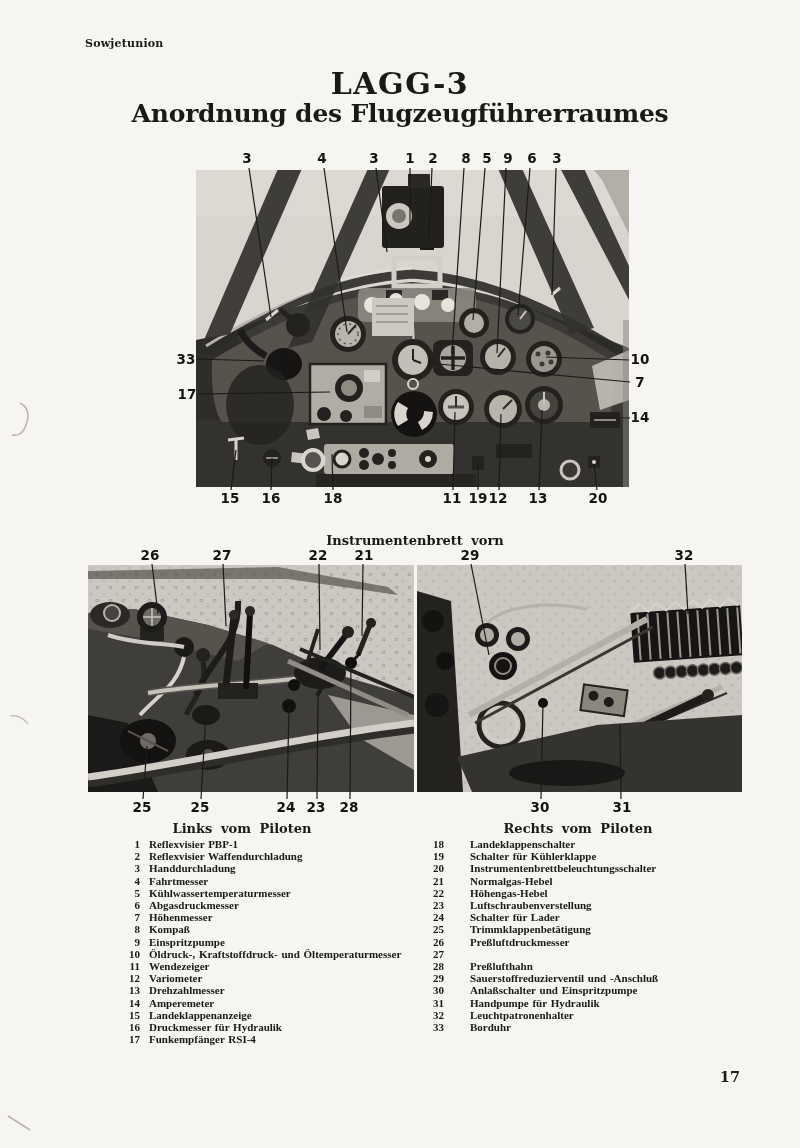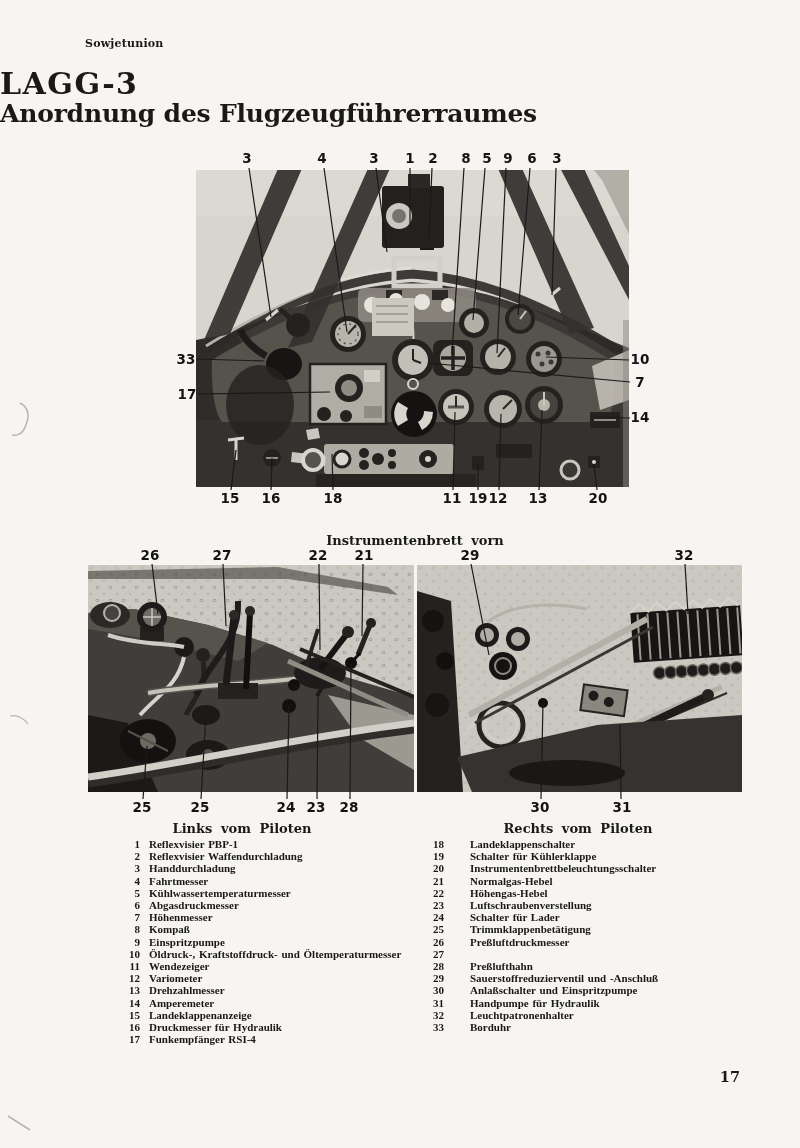--- a/index.html
+++ b/index.html
@@ -1,21 +1,21 @@
 <!DOCTYPE html>
 <html><head>
 <meta charset="utf-8">
 <style>
   html,body{margin:0;padding:0;background:#dededb;}
   .page{position:relative;width:800px;height:1148px;margin:0 auto;background:#f6f5f1;
         font-family:"Liberation Serif",serif;color:#1a1918;overflow:hidden;}
   .hdr{position:absolute;top:37px;font-family:"DejaVu Serif",serif;font-weight:bold;font-size:11px;letter-spacing:.2px;}
   #hdr-left{left:85px;}
   #hdr-right{left:0;width:740px;text-align:right;}
-  .title-line{position:absolute;left:0;width:800px;text-align:left;font-family:"DejaVu Serif",serif;font-weight:bold;}
+  .title-line{position:absolute;left:0;width:800px;text-align:center;font-family:"DejaVu Serif",serif;font-weight:bold;}
   #title{top:66px;font-size:30px;letter-spacing:1.5px;}
   #subtitle{top:99px;font-size:25px;letter-spacing:-.2px;}
   .photo{position:absolute;display:block;}
   #photo1{left:196px;top:170px;}
   #photo2a{left:88px;top:565px;}
   #photo2b{left:417px;top:565px;}
   .caption{position:absolute;transform:translateX(-50%);white-space:nowrap;
            font-family:"DejaVu Serif",serif;font-weight:bold;font-size:13px;word-spacing:4px;}
   #caption1{left:415px;top:533px;}
   #caption2a{left:242px;top:821px;}

